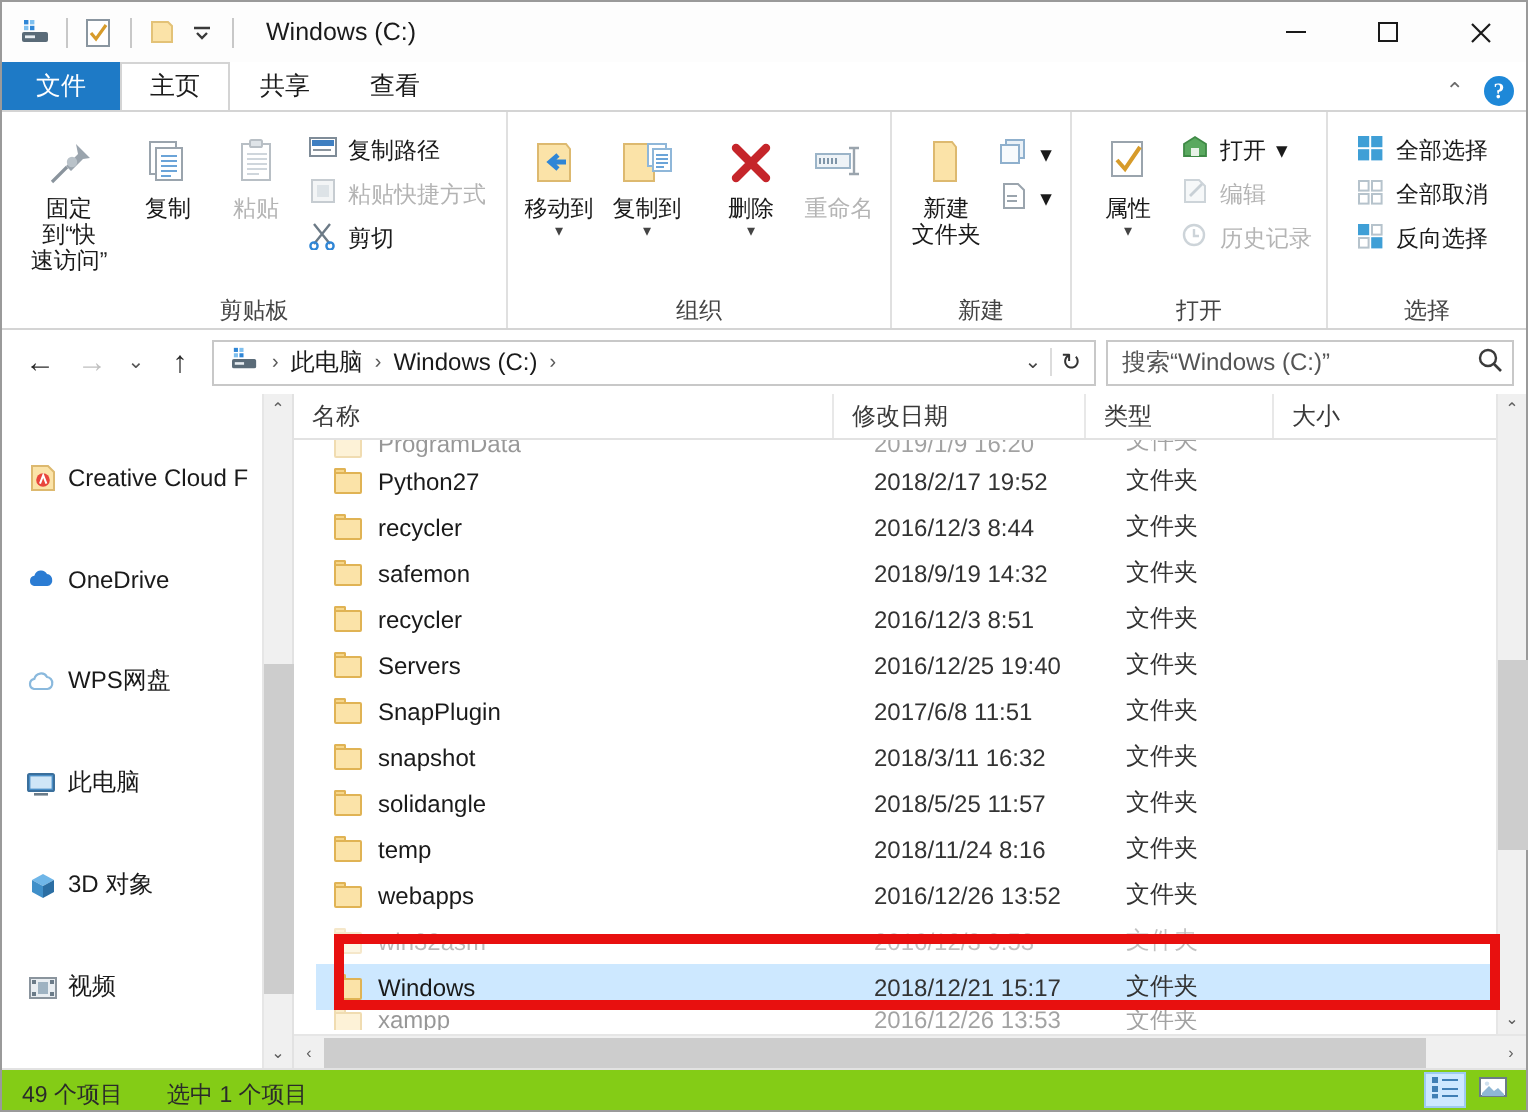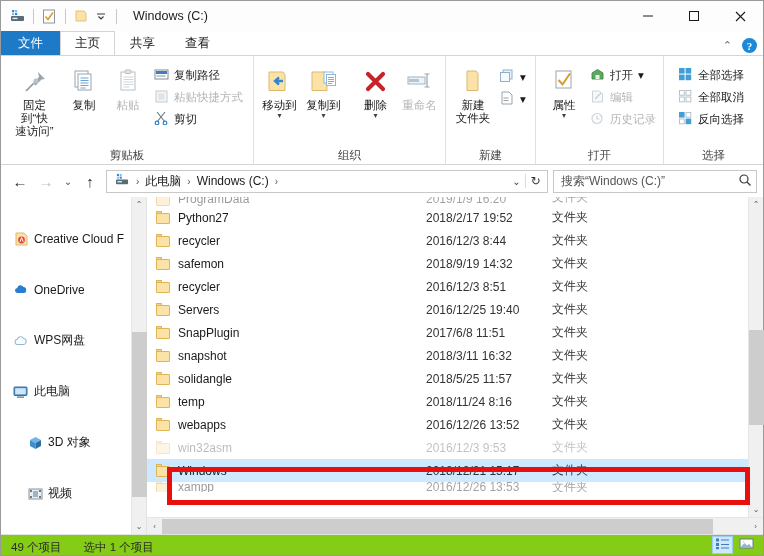--- a/index.html
+++ b/index.html
@@ -168,21 +168,21 @@
     border-right:1px solid #e2e2e2;
     position:relative;
     display:flex;
   }
   .navlist { flex:1; padding-top:2px; overflow:hidden; }
   .navitem {
     height:23px; display:flex; align-items:center; gap:5px;
     padding-left:12px; font-size:12px; color:#1a1a1a;
     white-space:nowrap; overflow:hidden;margin-top:28px;
   }
-  .navitem.indent { padding-left:26px; }
+  .navitem.indent { padding-left:12px; }
   .navitem.sel { background:#dcdcdc; }
   .navitem .ni { width:16px; height:16px; flex:none; display:flex; align-items:center; justify-content:center; }
   .navitem .nl { overflow:hidden; text-overflow:clip; }
 
   .vscroll {
     width:15px; min-width:15px;
     background:#f0f0f0; border-left:1px solid #e6e6e6;
     display:flex; flex-direction:column; align-items:center;
     position:relative;
   }
@@ -207,21 +207,21 @@
     display:flex; align-items:center;
     padding-left:9px;
     border-right:1px solid #e8e8e8;
     white-space:nowrap;
   }
   .c-name { width:270px; }
   .c-date { width:126px; }
   .c-type { width:94px; }
   .c-size { flex:1; border-right:none !important; }
 
-  .rows { flex:1; position:relative; overflow:hidden; }
+  .rows { flex:1; position:relative; overflow:hidden;margin-left:11px; }
   .row {
     height:23px; display:flex; align-items:center;
     font-size:12px; color:#1a1a1a;
   }
   .row.sel { background:#cde8ff; }
   .row .cell { display:flex; align-items:center; white-space:nowrap; overflow:hidden; }
   .row .cell.name { width:270px; padding-left:9px; gap:7px; }
   .row .cell.date { width:126px; padding-left:9px; color:#333; }
   .row .cell.type { width:94px; padding-left:9px; color:#333; }
   .row .cell.size { flex:1; padding-left:9px; }
@@ -773,20 +773,26 @@
         <div class="track">
           <div class="thumb" style="top:120px; height:165px"></div>
         </div>
         <div class="arr">⌄</div>
       </div>
     </div>
 
     <div class="listpane">
       <div class="listtop">
         <div class="listbody">
+          <div class="colhdr">
+            <div class="ch c-name">名称</div>
+            <div class="ch c-date">修改日期</div>
+            <div class="ch c-type">类型</div>
+            <div class="ch c-size">大小</div>
+          </div>
 
           <div class="rows">
 
             <div class="row clip-top">
               <span class="cell name">
                 <span class="folderico">
                     <span class="bd"></span>
                   </span>
                 <span>ProgramData</span>
               </span>

